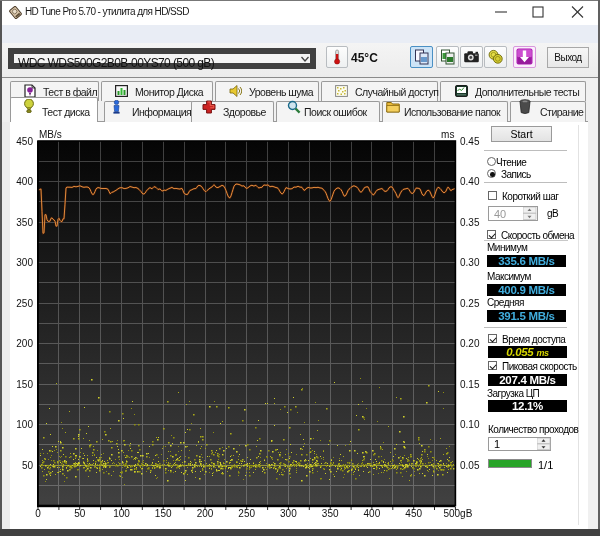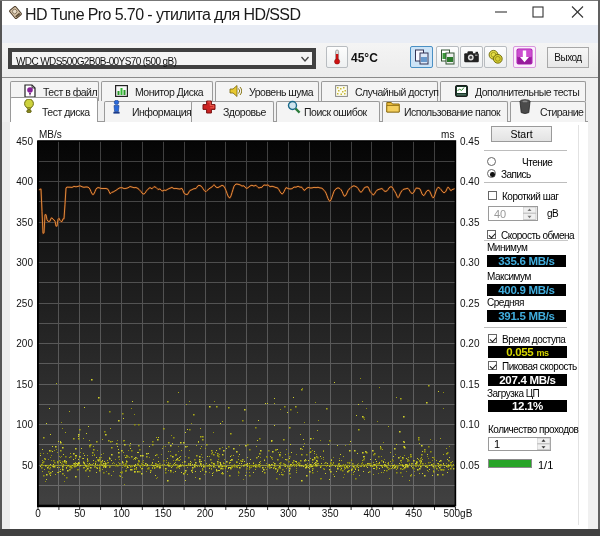--- a/index.html
+++ b/index.html
@@ -7,28 +7,28 @@
 body { font-family:"Liberation Sans", sans-serif; background:#fff; position:relative; }
 .abs { position:absolute; }
 
 #frame-left { left:0; top:0; width:2px; height:530px; background:#555; }
 #frame-top { left:0; top:0; width:600px; height:1px; background:#777; }
 #frame-right-grey { left:588px; top:78px; width:10px; height:452px; background:#f0f0f0; }
 #frame-right { left:598px; top:0; width:2px; height:530px; background:#606060; }
 #frame-bottom { left:0; top:529px; width:600px; height:7px; background:#414141; }
 
 #titlebar { left:2px; top:1px; width:596px; height:24px; background:#ffffff; }
-#title-text { left:25px; top:6px; font-size:16px; letter-spacing:-0.6px; color:#1a1a1a; }
+#title-text { left:25px; top:6px; font-size:10px; letter-spacing:-0.6px; color:#1a1a1a; }
 
 #menubar { left:2px; top:25px; width:596px; height:18px; background:#e9edf5; font-size:10.5px; letter-spacing:-0.55px; color:#000; }
 #menubar span { position:absolute; top:20px;margin-top:48px; }
 
 #toolbar { left:2px; top:43px; width:596px; height:34px; background:linear-gradient(#f4f4f4,#ececec); }
 #tbline { left:0; top:77px; width:598px; height:1px; background:#8a8a8a; }
-#combo { left:8px; top:48px; width:308px; height:21px; background:#f4f4f4; border:4px solid #404040; font-size:10px; letter-spacing:-0.6px; color:#111; line-height:19px; padding-left:4px; }
+#combo { left:8px; top:48px; width:308px; height:21px; background:#f4f4f4; border:6px solid #404040; font-size:12px; letter-spacing:-0.6px; color:#111; line-height:19px; padding-left:4px; }
 #combo-arrow { left:300px; top:54px; width:10px; height:10px; }
 .tbtn { top:46px; width:23px; height:22px; border:1px solid #b8bcc0; background:linear-gradient(#fdfdfd,#eef0f1); border-radius:2px; }
 
 #tabstrip { left:2px; top:78px; width:586px; height:44px; background:#f0f0f0; }
 .tab { position:absolute; height:20px; background:#f4f4f4; border:1px solid #9a9a9a; border-bottom:none; border-radius:2px 2px 0 0; font-size:10.5px; letter-spacing:-0.5px; color:#1a1a1a; }
 .tab .tx, #tab-active span { white-space:nowrap; }
 .tab .tx { position:absolute; top:3.5px; }
 .r1 { top:81px;text-decoration:underline; }
 .r2 { top:101px; height:21px; }
 #tab-active { left:10px; top:97px; width:88px; height:25px; background:#fff; border:1px solid #9a9a9a; border-bottom:none; border-radius:2px 2px 0 0; z-index:5; font-size:10.5px; letter-spacing:-0.5px; color:#1a1a1a; }
@@ -38,21 +38,21 @@
 
 .lbl { position:absolute; font-size:10px; letter-spacing:-0.5px; color:#000; white-space:nowrap; }
 .sep { position:absolute; height:1px; background:#bdbdbd; }
 #startbtn { left:491px; top:126px; width:61px; height:16px; background:linear-gradient(#f2f2f2,#e3e3e3); border:1px solid #9a9a9a; font-size:10.5px; text-align:center; line-height:15px; color:#000; }
 .radio { position:absolute; width:9px; height:9px; border:1px solid #666; border-radius:50%; background:#fff; }
 .radio.sel::after { content:""; position:absolute; left:2.2px; top:2.2px; width:4.6px; height:4.6px; border-radius:50%; background:#111; }
 .chk { position:absolute; width:9px; height:9px; border:1px solid #666; background:#fff; }
 .chk.on::after { content:""; position:absolute; left:1px; top:1.5px; width:5px; height:2.8px; border-left:1.7px solid #111; border-bottom:1.7px solid #111; transform:rotate(-48deg); }
 .blackbox { position:absolute; left:487px; width:79px; height:12px; background:#000; text-align:center; font-size:11.5px; letter-spacing:-0.3px; font-weight:bold; line-height:12.5px; }
 .cyan { color:#41aede; }
-.yellow { color:#d6d600; }
+.yellow { color:#d6d600;font-style:italic; }
 .white { color:#fff; }
 .spinner { position:absolute; background:#fff; border:1px solid #9a9a9a; font-size:11px; }
 #progress { left:488px; top:459px; width:44px; height:9px; background:#28a428; border:1px solid #8a8a8a; }
 </style>
 </head>
 <body>
 
 <div class="abs" id="titlebar"></div>
 <div class="abs" id="menubar">
   <span style="left:7px"><u>F</u>ile</span>
@@ -281,21 +281,21 @@
       <text x="371.9" y="517" font-size="10" text-anchor="middle">400</text>
       <text x="413.7" y="517" font-size="10" text-anchor="middle">450</text>
       <text x="443.4" y="517" font-size="10">500gB</text>
     </g>
 </svg>
 
 <div class="abs" style="left:578px;top:125px;width:1px;height:400px;background:#e2e2e2"></div>
 <div class="abs" id="startbtn">Start</div>
 <div class="sep" style="left:484px;top:150px;width:83px"></div>
 <div class="radio" style="left:487px;top:157px"></div>
-<div class="lbl" style="left:522px;top:156.5px">Чтение</div>
+<div class="lbl" style="left:496px;top:156.5px">Чтение</div>
 <div class="radio sel" style="left:487px;top:169px"></div>
 <div class="lbl" style="left:501px;top:169px">Запись</div>
 <div class="sep" style="left:484px;top:182px;width:83px"></div>
 <div class="chk" style="left:488px;top:191px"></div>
 <div class="lbl" style="left:502px;top:191px">Короткий шаг</div>
 <div class="spinner" style="left:488px;top:206px;width:50px;height:15px;color:#999">
     <span style="position:absolute;left:5px;top:1px">40</span>
   </div>
 <svg class="abs" style="left:523px;top:207px" width="14" height="13" viewBox="0 0 14 13">
   <rect x="0" y="0" width="13" height="6" fill="#f0f0f0" stroke="#bbb" stroke-width="0.7"></rect>

